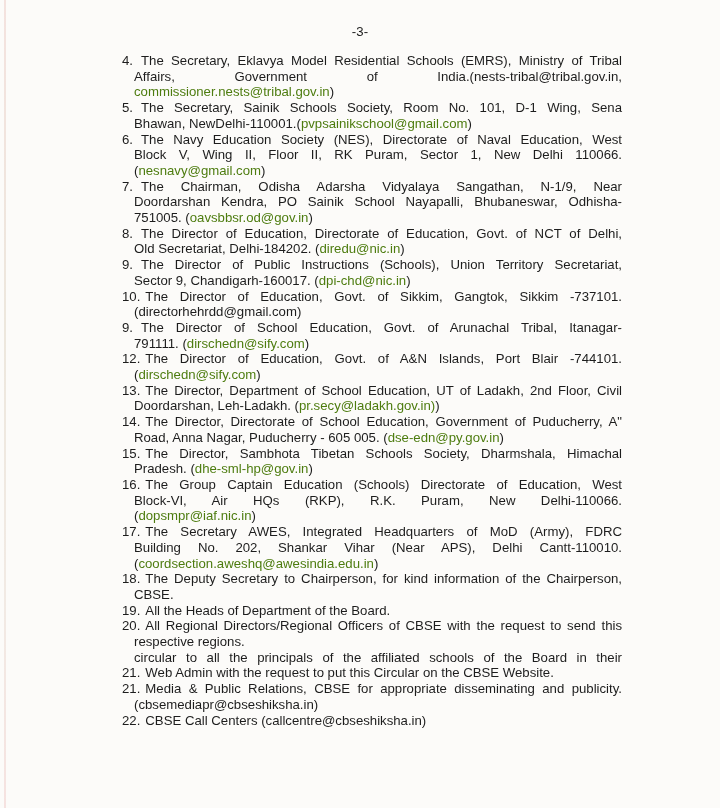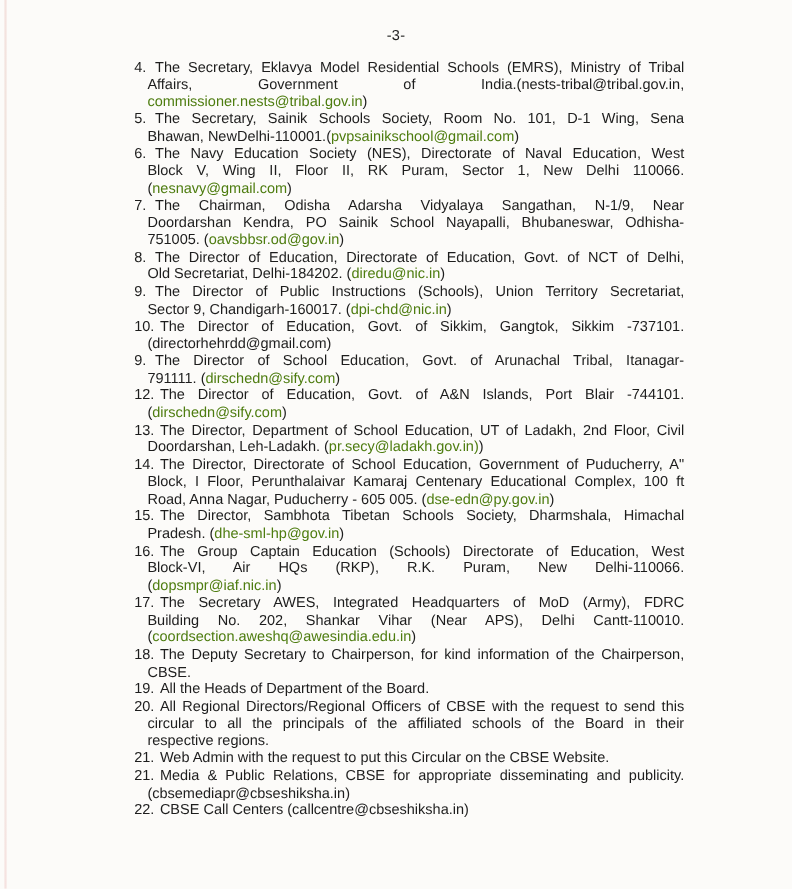--- a/index.html
+++ b/index.html
@@ -110,21 +110,20 @@
     <div class="item">
       <div class="line first j"><span class="num">12.</span><span>The Director of Education, Govt. of A&amp;N Islands, Port Blair -744101.</span></div>
       <div class="line"><span>(</span><span class="email">dirschedn@sify.com</span><span>)</span></div>
     </div>
     <div class="item">
       <div class="line first j"><span class="num">13.</span><span>The Director, Department of School Education, UT of Ladakh, 2nd Floor, Civil</span></div>
       <div class="line"><span>Doordarshan, Leh-Ladakh. (</span><span class="email">pr.secy@ladakh.gov.in)</span><span>)</span></div>
     </div>
     <div class="item">
       <div class="line first j"><span class="num">14.</span><span>The Director, Directorate of School Education, Government of Puducherry, A"</span></div>
-      <div class="line j"><span>Block, I Floor, Perunthalaivar Kamaraj Centenary Educational Complex, 100 ft</span></div>
       <div class="line"><span>Road, Anna Nagar, Puducherry - 605 005. (</span><span class="email">dse-edn@py.gov.in</span><span>)</span></div>
     </div>
     <div class="item">
       <div class="line first j"><span class="num">15.</span><span>The Director, Sambhota Tibetan Schools Society, Dharmshala, Himachal</span></div>
       <div class="line"><span>Pradesh. (</span><span class="email">dhe-sml-hp@gov.in</span><span>)</span></div>
     </div>
     <div class="item">
       <div class="line first j"><span class="num">16.</span><span>The Group Captain Education (Schools) Directorate of Education, West</span></div>
       <div class="line j"><span>Block-VI, Air HQs (RKP), R.K. Puram, New Delhi-110066.</span></div>
       <div class="line"><span>(</span><span class="email">dopsmpr@iaf.nic.in</span><span>)</span></div>
@@ -136,22 +135,22 @@
     </div>
     <div class="item">
       <div class="line first j"><span class="num">18.</span><span>The Deputy Secretary to Chairperson, for kind information of the Chairperson,</span></div>
       <div class="line"><span>CBSE.</span></div>
     </div>
     <div class="item">
       <div class="line first"><span class="num">19.</span><span>All the Heads of Department of the Board.</span></div>
     </div>
     <div class="item">
       <div class="line first j"><span class="num">20.</span><span>All Regional Directors/Regional Officers of CBSE with the request to send this</span></div>
+      <div class="line"><span>respective regions.</span></div>
       <div class="line j"><span>circular to all the principals of the affiliated schools of the Board in their</span></div>
-      <div class="line"><span>respective regions.</span></div>
     </div>
     <div class="item">
       <div class="line first"><span class="num">21.</span><span>Web Admin with the request to put this Circular on the CBSE Website.</span></div>
     </div>
     <div class="item">
       <div class="line first j"><span class="num">21.</span><span>Media &amp; Public Relations, CBSE for appropriate disseminating and publicity.</span></div>
       <div class="line"><span>(cbsemediapr@cbseshiksha.in)</span></div>
     </div>
     <div class="item">
       <div class="line first"><span class="num">22.</span><span>CBSE Call Centers (callcentre@cbseshiksha.in)</span></div>

